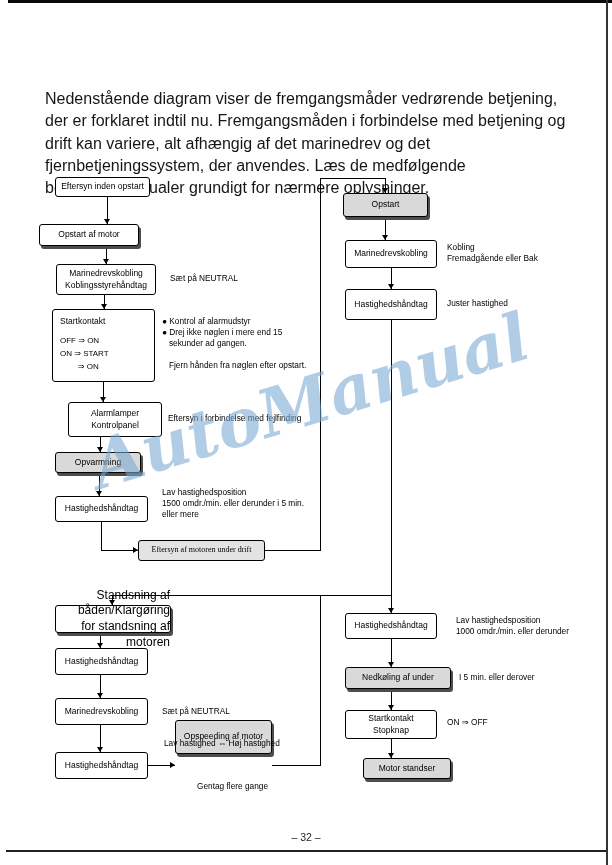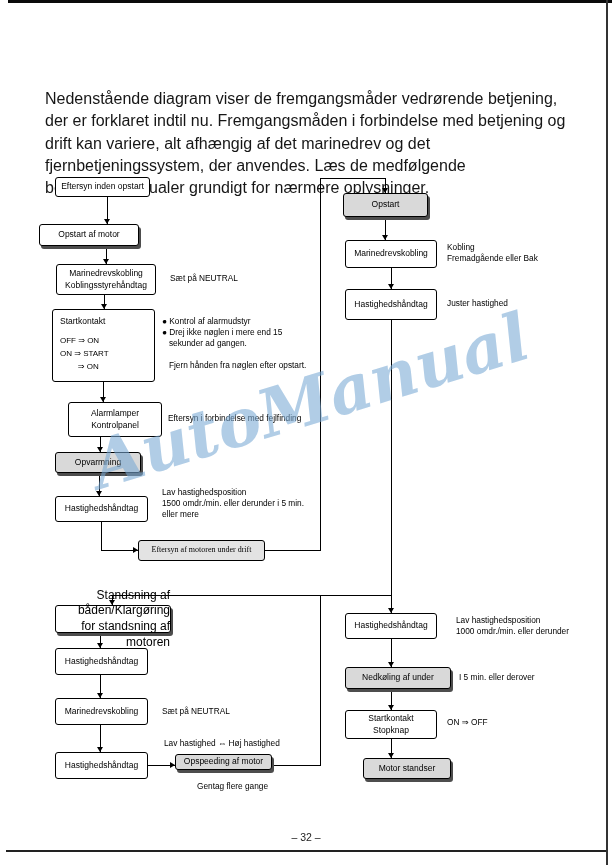--- a/index.html
+++ b/index.html
@@ -128,21 +128,21 @@
 
   <div class="fbox gray shadow" style="left:343px;top:193px;width:85px;height:24px">Opstart</div>
   <div class="fbox" style="left:345px;top:240px;width:92px;height:28px">Marinedrevskobling</div>
   <div class="fbox" style="left:345px;top:289px;width:92px;height:31px">Hastighedshåndtag</div>
 
   <div class="fbox shadow sm" style="left:55px;top:605px;width:116px;height:28px">Standsning af båden/Klargøring
 for standsning af motoren</div>
   <div class="fbox" style="left:55px;top:648px;width:93px;height:27px">Hastighedshåndtag</div>
   <div class="fbox" style="left:55px;top:698px;width:93px;height:27px">Marinedrevskobling</div>
   <div class="fbox" style="left:55px;top:752px;width:93px;height:27px">Hastighedshåndtag</div>
-  <div class="fbox gray shadow" style="left:175px;top:754px;width:97px;height:16px">Opspeeding af motor</div>
+  <div class="fbox gray shadow" style="left:175px;top:720px;width:97px;height:34px">Opspeeding af motor</div>
 
   <div class="fbox" style="left:345px;top:613px;width:92px;height:26px">Hastighedshåndtag</div>
   <div class="fbox gray shadow" style="left:345px;top:667px;width:106px;height:22px">Nedkøling af under</div>
   <div class="fbox" style="left:345px;top:710px;width:92px;height:29px">Startkontakt
 Stopknap</div>
   <div class="fbox gray shadow" style="left:363px;top:758px;width:88px;height:21px">Motor standser</div>
 
   <div class="note" style="left:170px;top:273px">Sæt på NEUTRAL</div>
   <div class="note" style="left:162px;top:316px">● Kontrol af alarmudstyr
 ● Drej ikke nøglen i mere end 15

